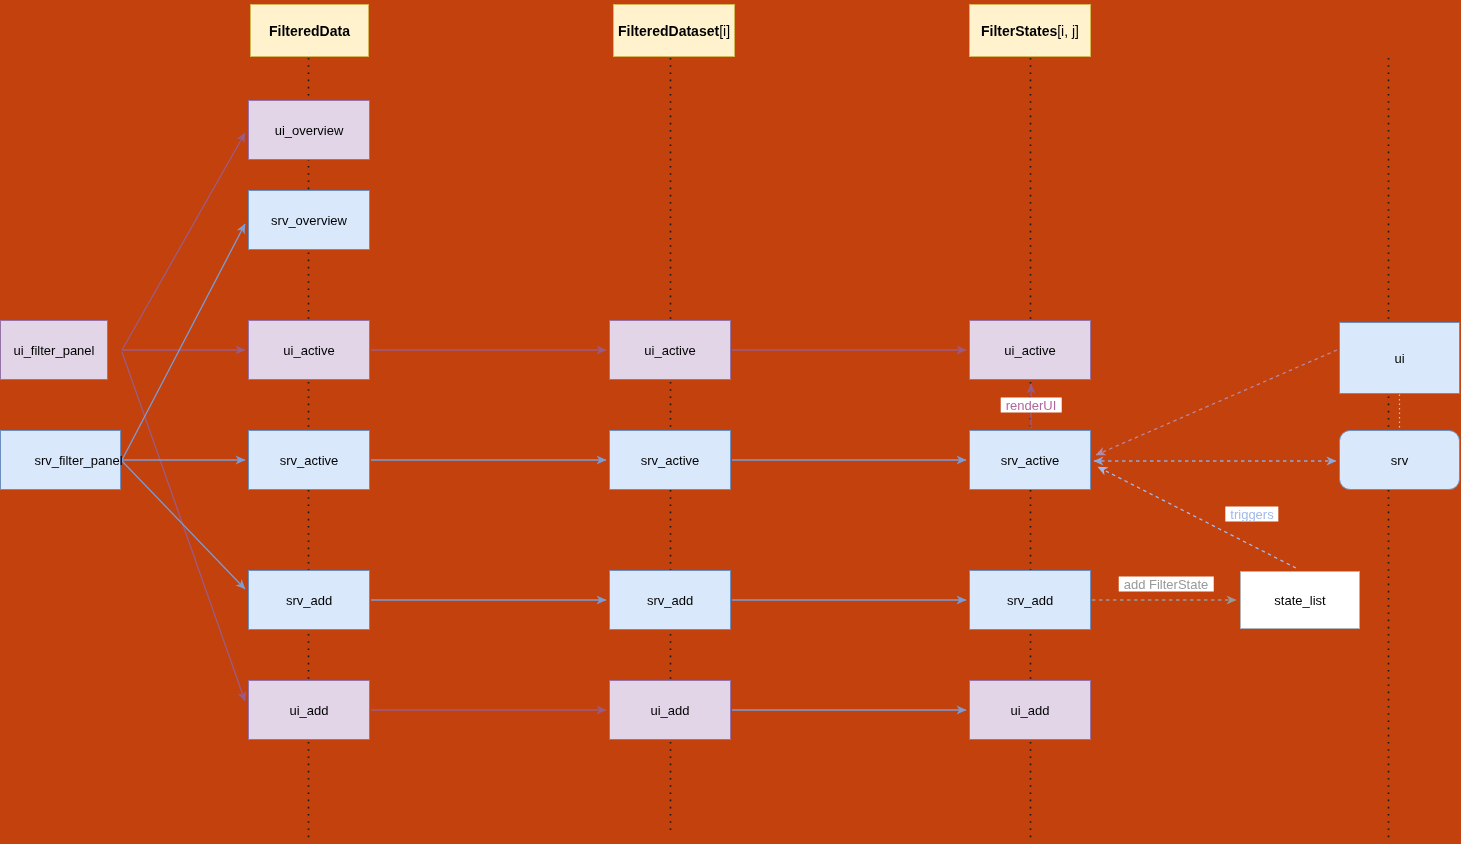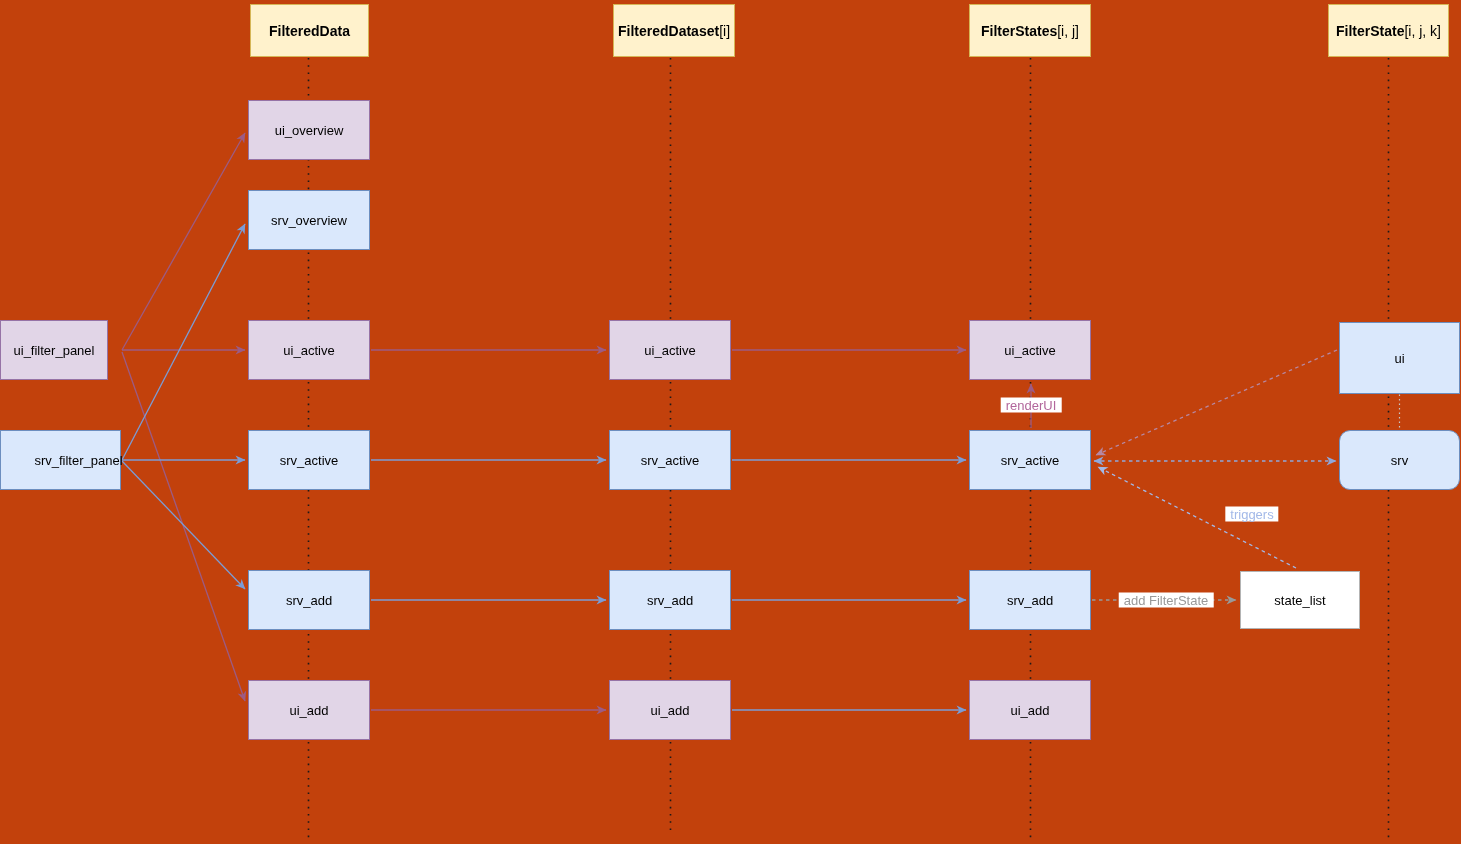--- a/index.html
+++ b/index.html
@@ -138,23 +138,20 @@
 
   <div class="node header-box" style="left:250px;top:4px;width:119px;height:53px;">
     <span><span class="hb">FilteredData</span><span></span></span>
   </div>
   <div class="node header-box" style="left:613px;top:4px;width:122px;height:53px;">
     <span><span class="hb">FilteredDataset</span><span>[i]</span></span>
   </div>
   <div class="node header-box" style="left:969px;top:4px;width:122px;height:53px;">
     <span><span class="hb">FilterStates</span><span>[i, j]</span></span>
   </div>
-  <div class="node header-box" style="left:1328px;top:4px;width:121px;height:53px;">
-    <span><span class="hb">FilterState</span><span>[i, j, k]</span></span>
-  </div>
 
   <div class="node n-ui" style="left:0px;top:320px;width:108px;height:60px;">ui_filter_panel</div>
   <div class="node n-srv" style="left:0px;top:430px;width:121px;height:60px;padding-left:36px;">srv_filter_panel</div>
 
   <div class="node n-ui" style="left:248px;top:100px;width:122px;height:60px;">ui_overview</div>
   <div class="node n-srv" style="left:248px;top:190px;width:122px;height:60px;">srv_overview</div>
   <div class="node n-ui" style="left:248px;top:320px;width:122px;height:60px;">ui_active</div>
   <div class="node n-srv" style="left:248px;top:430px;width:122px;height:60px;">srv_active</div>
   <div class="node n-srv" style="left:248px;top:570px;width:122px;height:60px;">srv_add</div>
   <div class="node n-ui" style="left:248px;top:680px;width:122px;height:60px;">ui_add</div>
@@ -169,15 +166,15 @@
   <div class="node n-srv" style="left:969px;top:570px;width:122px;height:60px;">srv_add</div>
   <div class="node n-ui" style="left:969px;top:680px;width:122px;height:60px;">ui_add</div>
 
   <div class="node n-srv" style="left:1339px;top:322px;width:121px;height:72px;">ui</div>
   <div class="node n-srv" style="left:1339px;top:430px;width:121px;height:60px;border-radius:11px;">srv</div>
 
   <div class="node n-plain" style="left:1240px;top:571px;width:120px;height:58px;">state_list</div>
 
   <div class="edge-label lbl-purple" style="left:1031px;top:405px;">renderUI</div>
   <div class="edge-label lbl-lblue" style="left:1252px;top:514px;">triggers</div>
-  <div class="edge-label lbl-gray" style="left:1166px;top:600px;">add FilterState</div>
+  <div class="edge-label lbl-gray" style="left:1166px;top:584px;">add FilterState</div>
 
 </div>
 
 </body></html>

